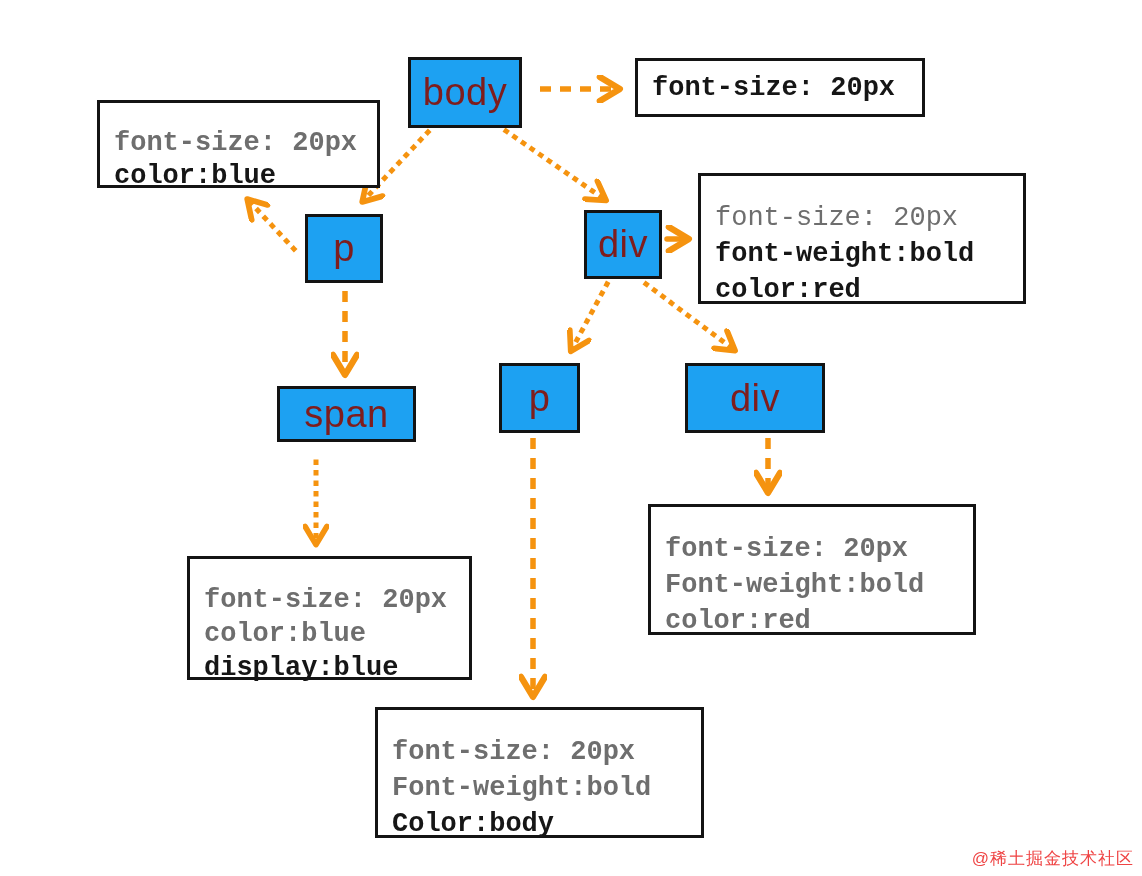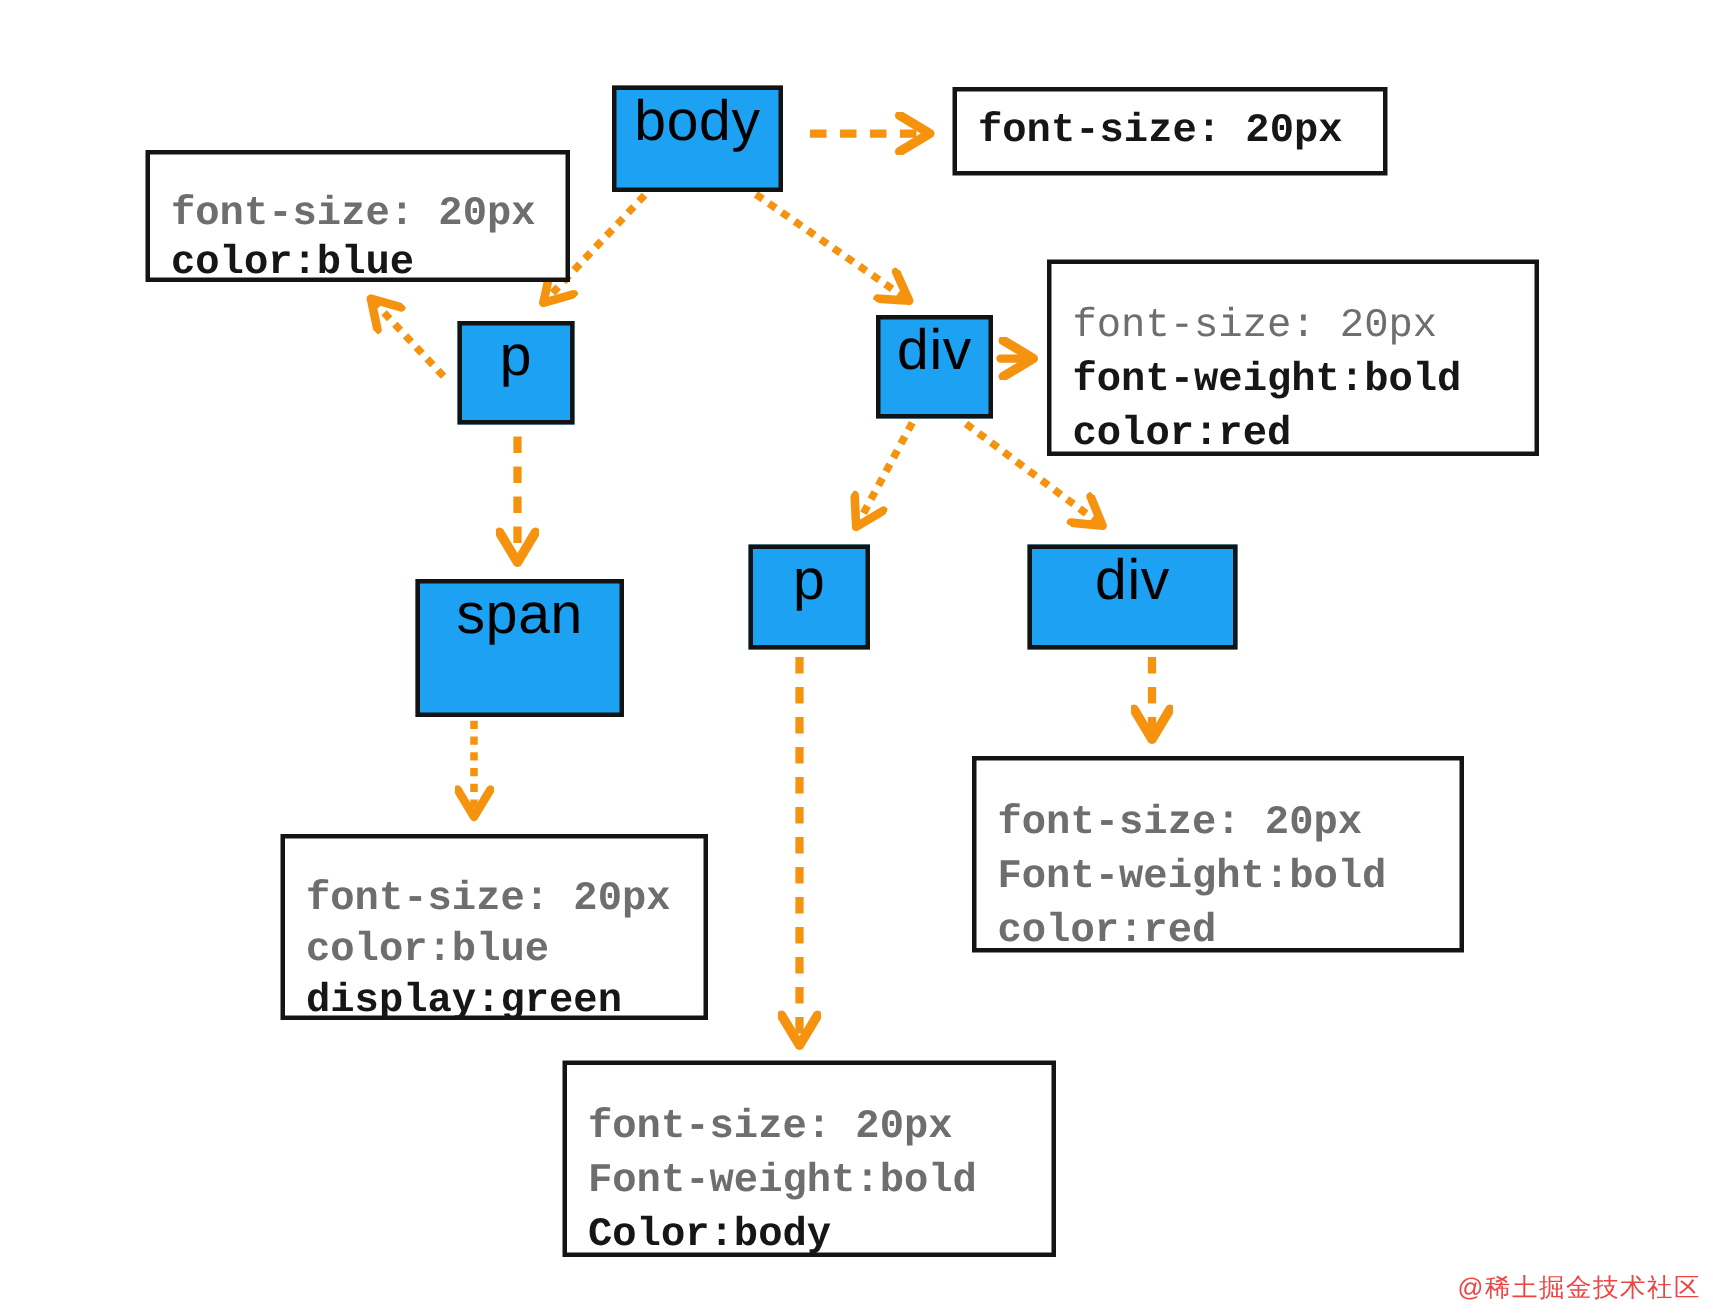--- a/index.html
+++ b/index.html
@@ -4,22 +4,22 @@
 <style>
   html,body { margin:0; padding:0; background:#ffffff; }
   .canvas {
     position:relative; width:1142px; height:876px; background:#ffffff;
     overflow:hidden; font-family:"Liberation Sans", sans-serif;
   }
   
   .node {
     position:absolute; box-sizing:border-box;
     background:#1DA1F2; border:3px solid #131313;
-    display:flex; justify-content:center;
-    color:#000000; font-size:38px; font-family:"Liberation Sans", sans-serif;
+    display:flex; align-items:center; justify-content:center;
+    color:#7f1d1d; font-size:38px; font-family:"Liberation Sans", sans-serif;
     letter-spacing:0.5px;
   }
   
   .sbox {
     position:absolute; box-sizing:border-box;
     background:#ffffff; border:3px solid #141414;
     padding:24px 14px;
     font-family:"Liberation Mono", "DejaVu Sans Mono", monospace;
     font-size:27px; font-weight:bold; white-space:nowrap;
   }
@@ -67,21 +67,21 @@
 
   <div class="node" style="left:408px; top:57px;  width:114px; height:71px;">
     <span>body</span>
   </div>
   <div class="node" style="left:305px; top:214px; width:78px;  height:69px;">
     <span>p</span>
   </div>
   <div class="node" style="left:584px; top:210px; width:78px;  height:69px;">
     <span>div</span>
   </div>
-  <div class="node" style="left:277px; top:386px; width:139px; height:92px;">
+  <div class="node" style="left:277px; top:386px; width:139px; height:56px;">
     <span>span</span>
   </div>
   <div class="node" style="left:499px; top:363px; width:81px;  height:70px;">
     <span>p</span>
   </div>
   <div class="node" style="left:685px; top:363px; width:140px; height:70px;">
     <span>div</span>
   </div>
 
   <div class="sbox one" style="left:635px; top:58px; width:290px; height:59px;">
@@ -95,21 +95,21 @@
 
   <div class="sbox" style="left:698px; top:173px; width:328px; height:131px;">
     <div class="line muted reg">font-size: 20px</div>
     <div class="line dark">font-weight:bold</div>
     <div class="line dark">color:red</div>
   </div>
 
   <div class="sbox" style="left:187px; top:556px; width:285px; height:124px;">
     <div class="line muted" style="line-height:34px;">font-size: 20px</div>
     <div class="line muted" style="line-height:34px;">color:blue</div>
-    <div class="line dark" style="line-height:34px;">display:green</div>
+    <div class="line dark" style="line-height:34px;">display:blue</div>
   </div>
 
   <div class="sbox" style="left:648px; top:504px; width:328px; height:131px;">
     <div class="line muted">font-size: 20px</div>
     <div class="line muted">Font-weight:bold</div>
     <div class="line muted">color:red</div>
   </div>
 
   <div class="sbox" style="left:375px; top:707px; width:329px; height:131px;">
     <div class="line muted">font-size: 20px</div>

